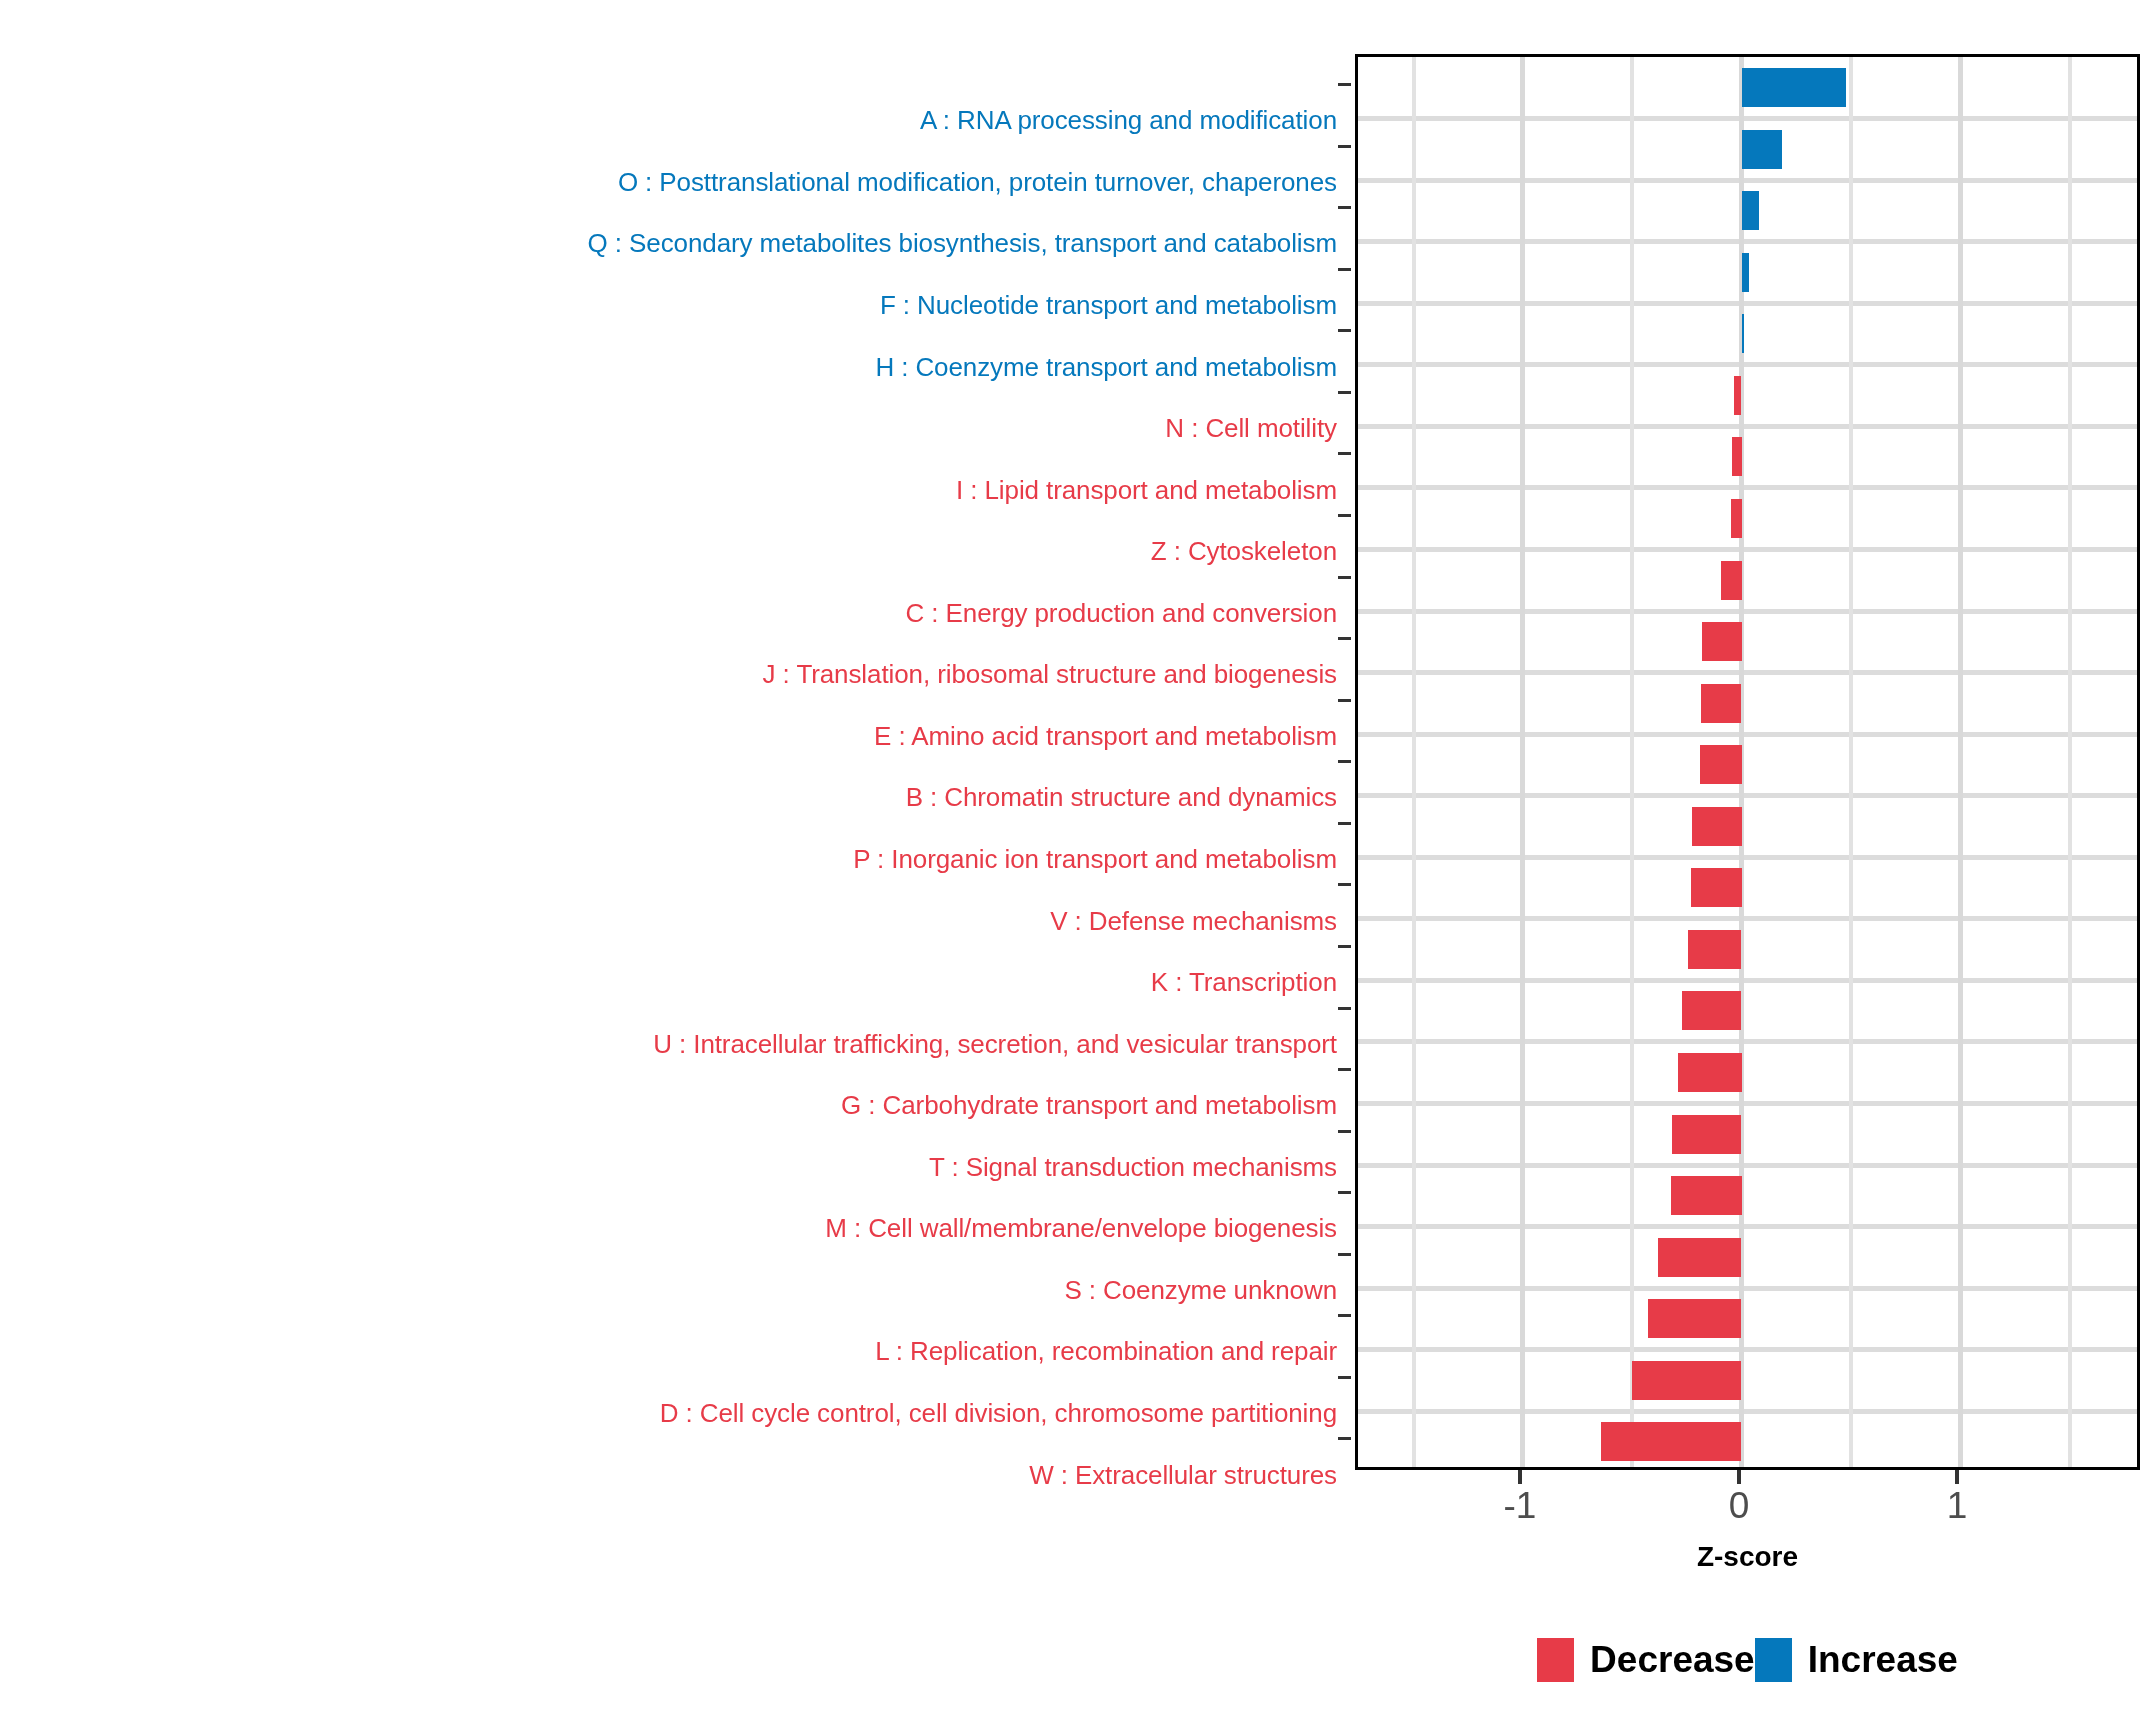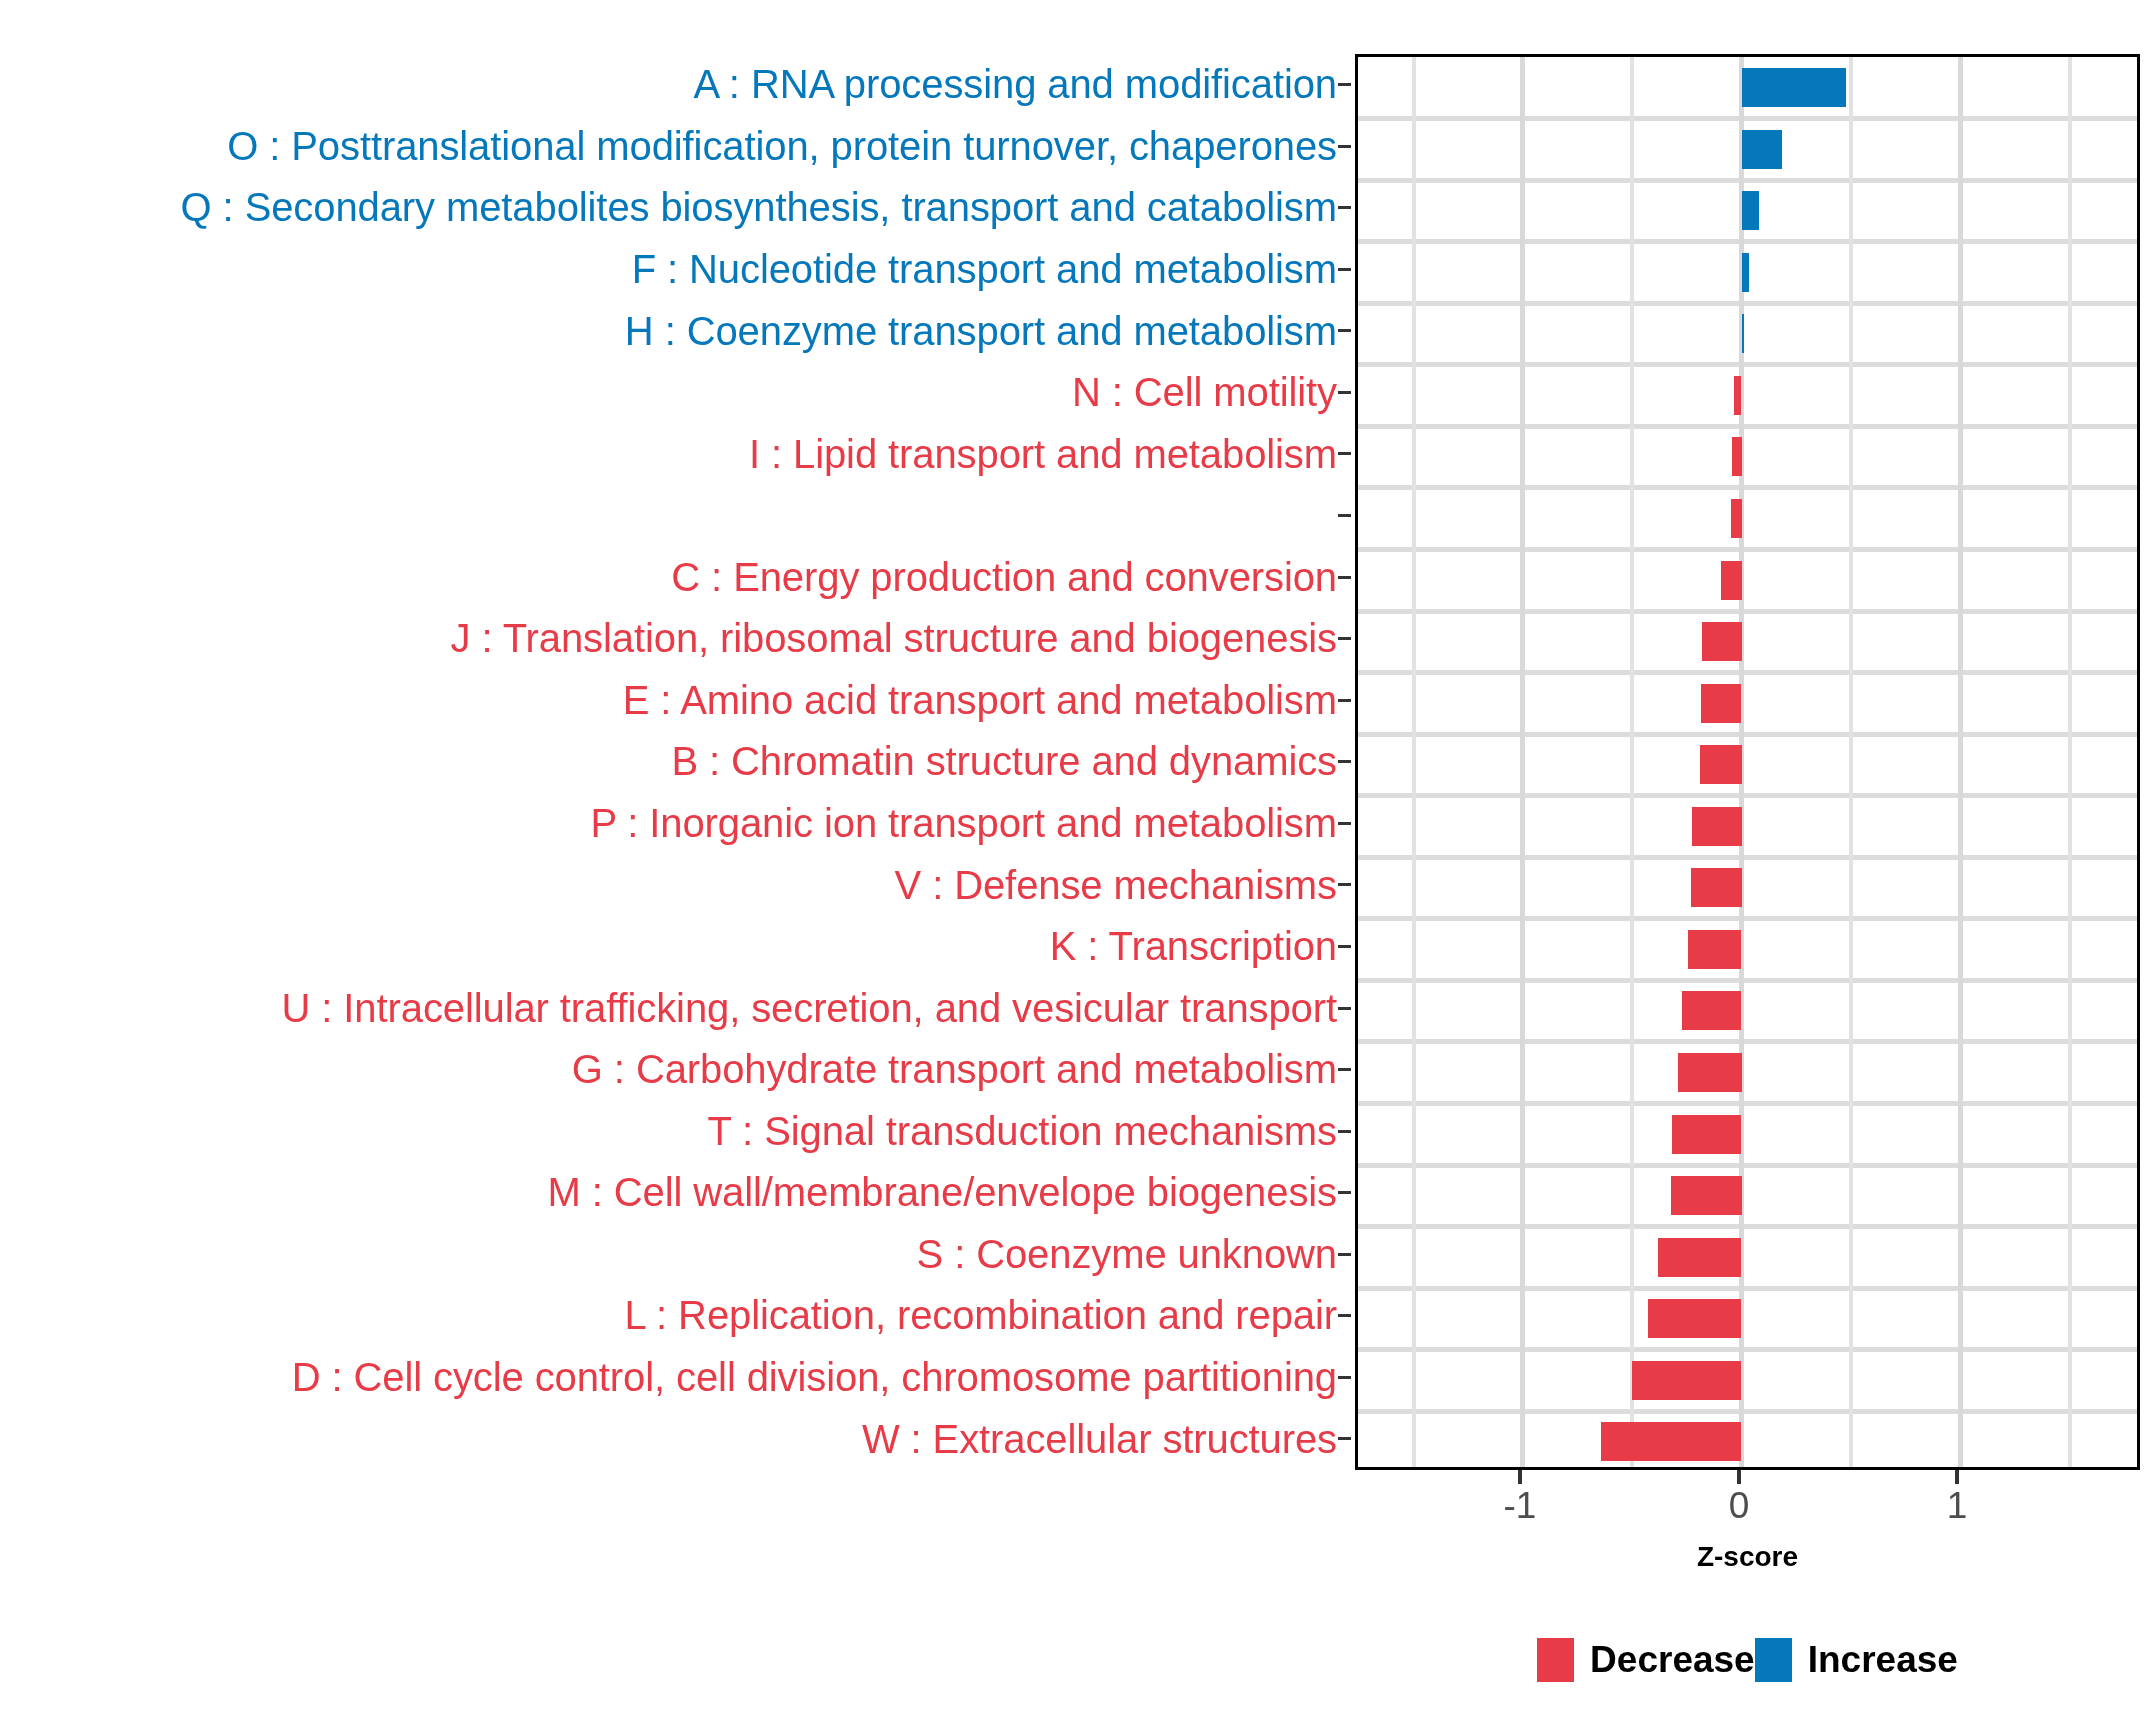--- a/index.html
+++ b/index.html
@@ -16,24 +16,25 @@
   #labels{
     position:absolute;
     left:0px; top:54px;
     width:1337px; height:1416px;
   }
   .cat-label{
     position:absolute;
     right:0px;
     width:1337px;
     text-align:right;
-    font-size:40px;
+    font-size:26px;
     line-height:32px;
     white-space:nowrap;
     letter-spacing:-0.1px;
+    margin-top:36px;
   }
   .cat-label.up{color:#0578BC;}
   .cat-label.down{color:#E73B48;}
 
   
   .ytick{
     position:absolute;
     left:1338px;
     width:13px;height:2.9px;
     background:#333333;
@@ -111,20 +112,21 @@
 <div id="root">
 
   <div id="labels">
       <div class="cat-label up" style="top: 14.3px;">A : RNA processing and modification</div>
       <div class="cat-label up" style="top: 76px;">O : Posttranslational modification, protein turnover, chaperones</div>
       <div class="cat-label up" style="top: 137px;">Q : Secondary metabolites biosynthesis, transport and catabolism</div>
       <div class="cat-label up" style="top: 199px;">F : Nucleotide transport and metabolism</div>
       <div class="cat-label up" style="top: 261px;">H : Coenzyme transport and metabolism</div>
       <div class="cat-label down" style="top: 322px;">N : Cell motility</div>
       <div class="cat-label down" style="top: 384px;">I : Lipid transport and metabolism</div>
+      <div class="cat-label down" style="top: 445px;">Z : Cytoskeleton</div>
       <div class="cat-label down" style="top: 507px;">C : Energy production and conversion</div>
       <div class="cat-label down" style="top: 630px;">E : Amino acid transport and metabolism</div>
       <div class="cat-label down" style="top: 568px;">J : Translation, ribosomal structure and biogenesis</div>
       <div class="cat-label down" style="top: 691px;">B : Chromatin structure and dynamics</div>
       <div class="cat-label down" style="top: 753px;">P : Inorganic ion transport and metabolism</div>
       <div class="cat-label down" style="top: 815px;">V : Defense mechanisms</div>
       <div class="cat-label down" style="top: 876px;">K : Transcription</div>
       <div class="cat-label down" style="top: 938px;">U : Intracellular trafficking, secretion, and vesicular transport</div>
       <div class="cat-label down" style="top: 999px;">G : Carbohydrate transport and metabolism</div>
       <div class="cat-label down" style="top: 1061px;">T : Signal transduction mechanisms</div>

